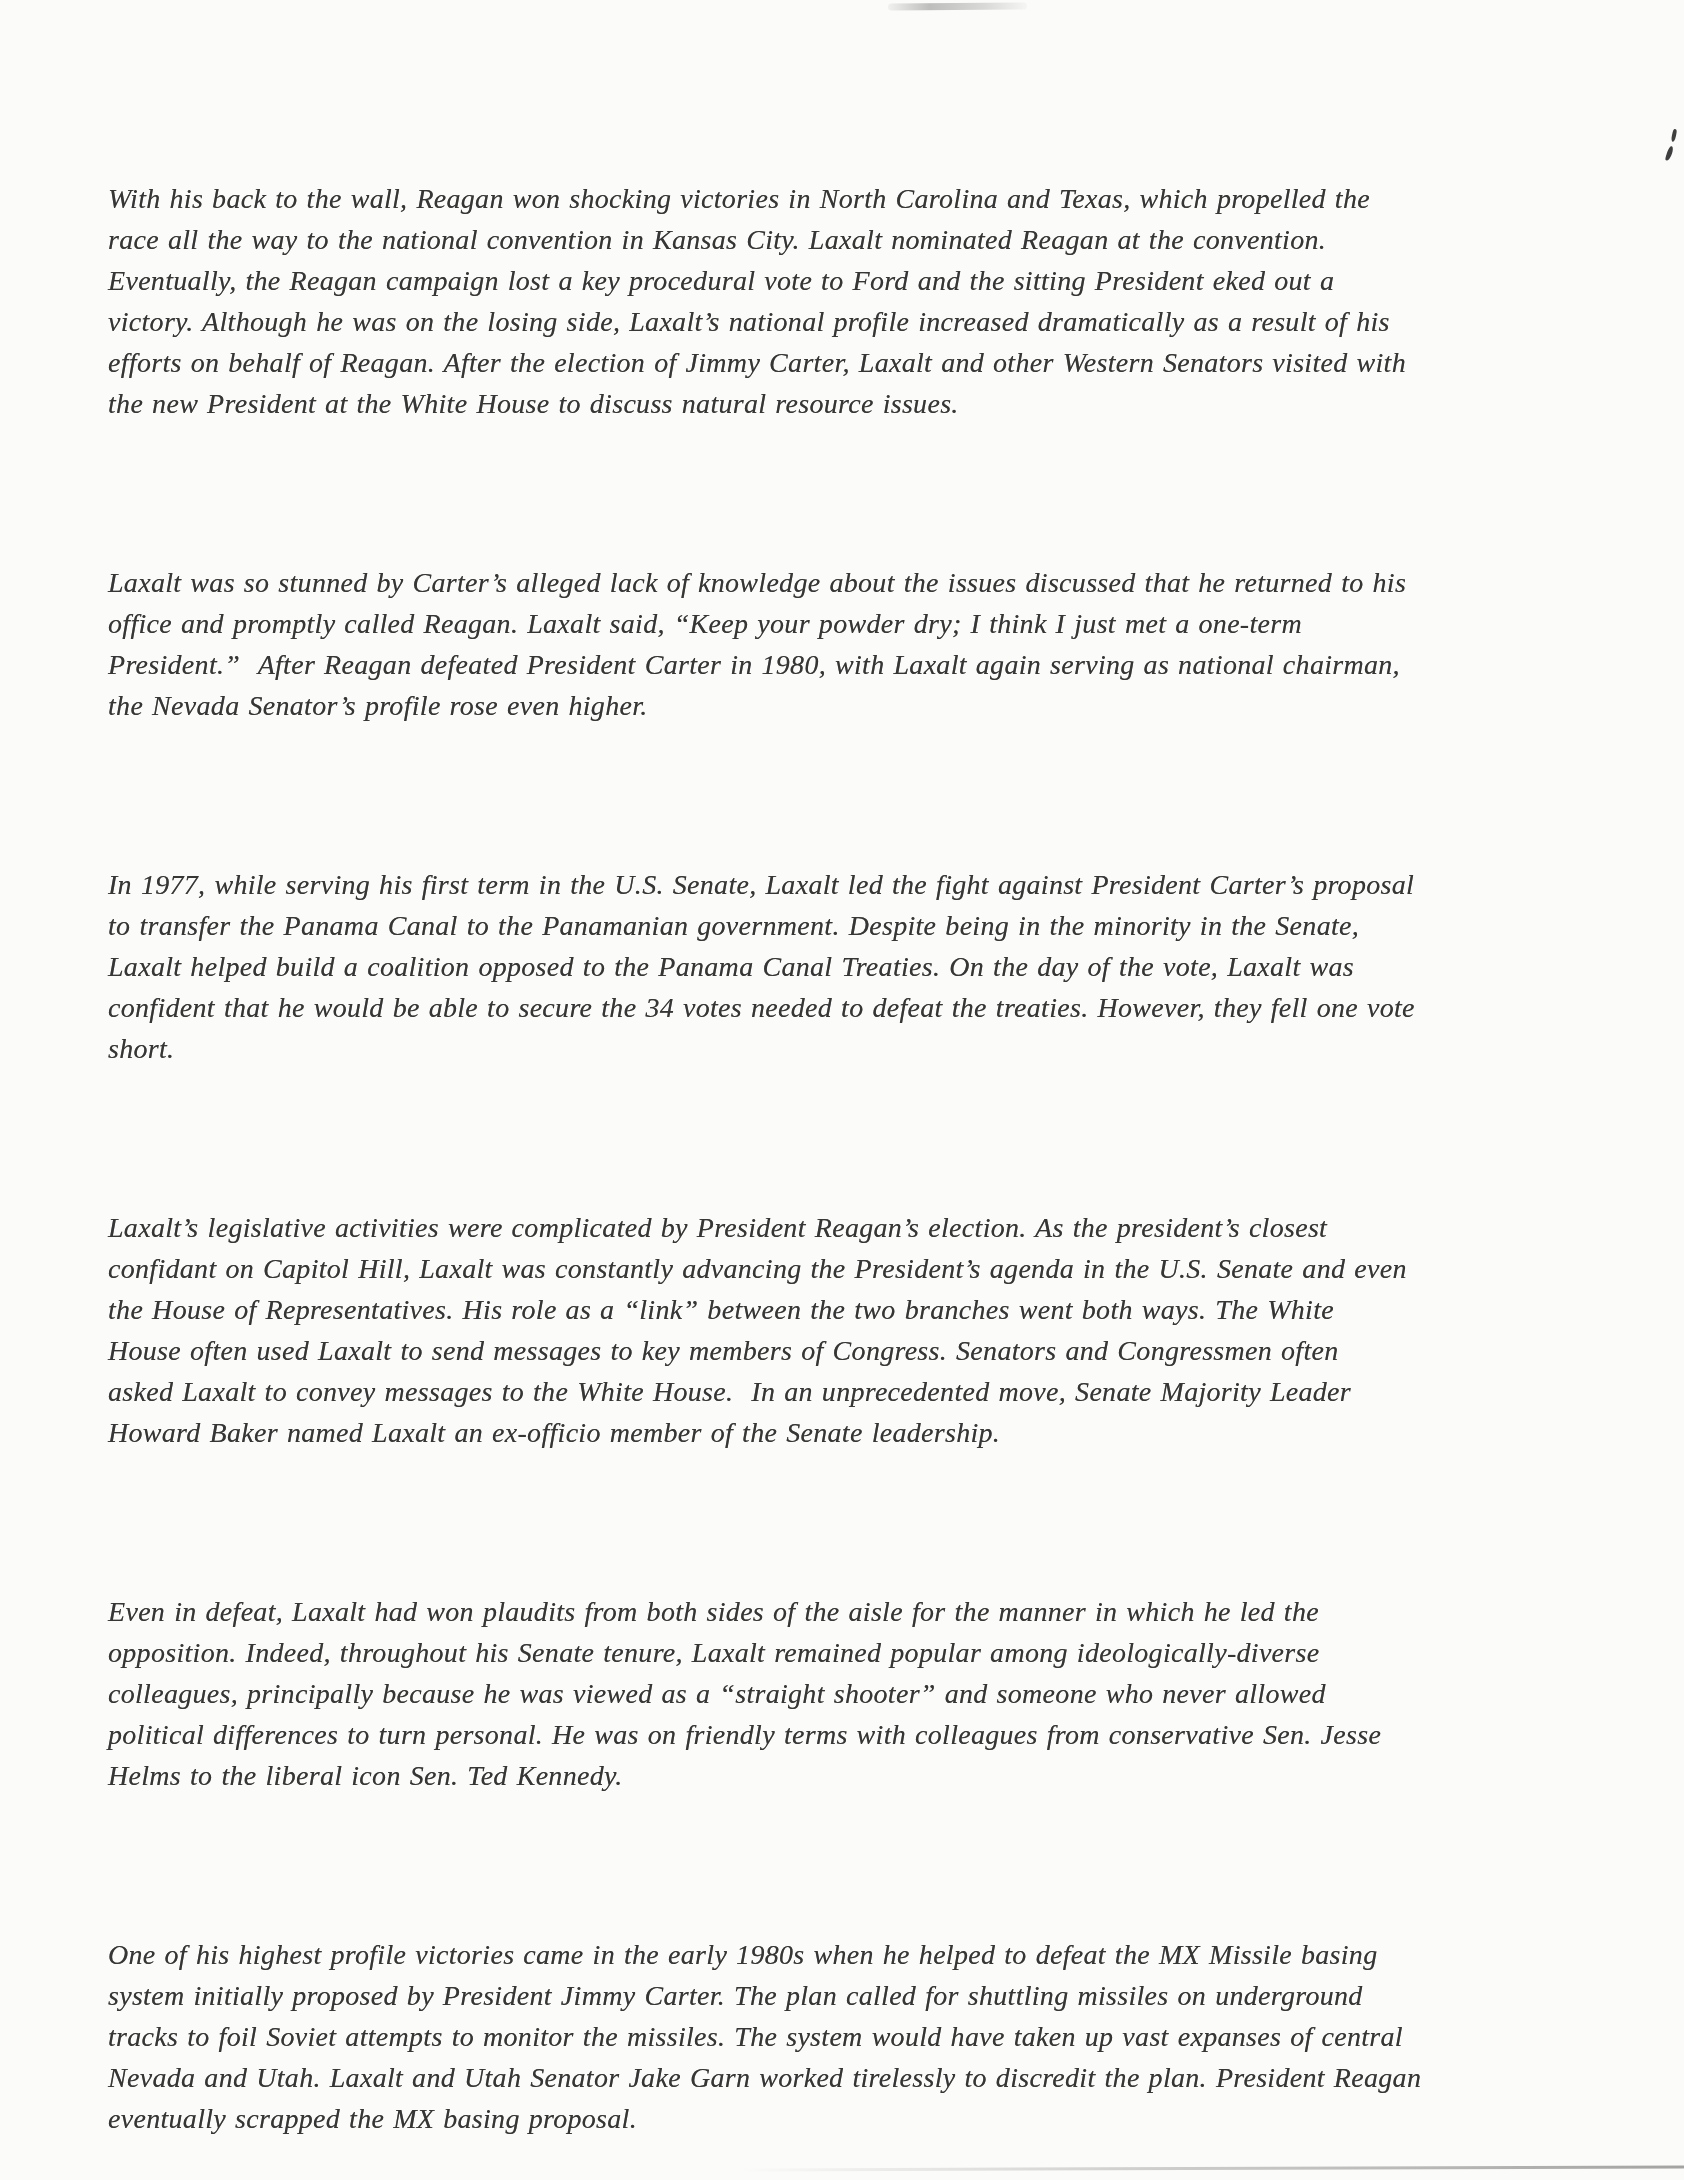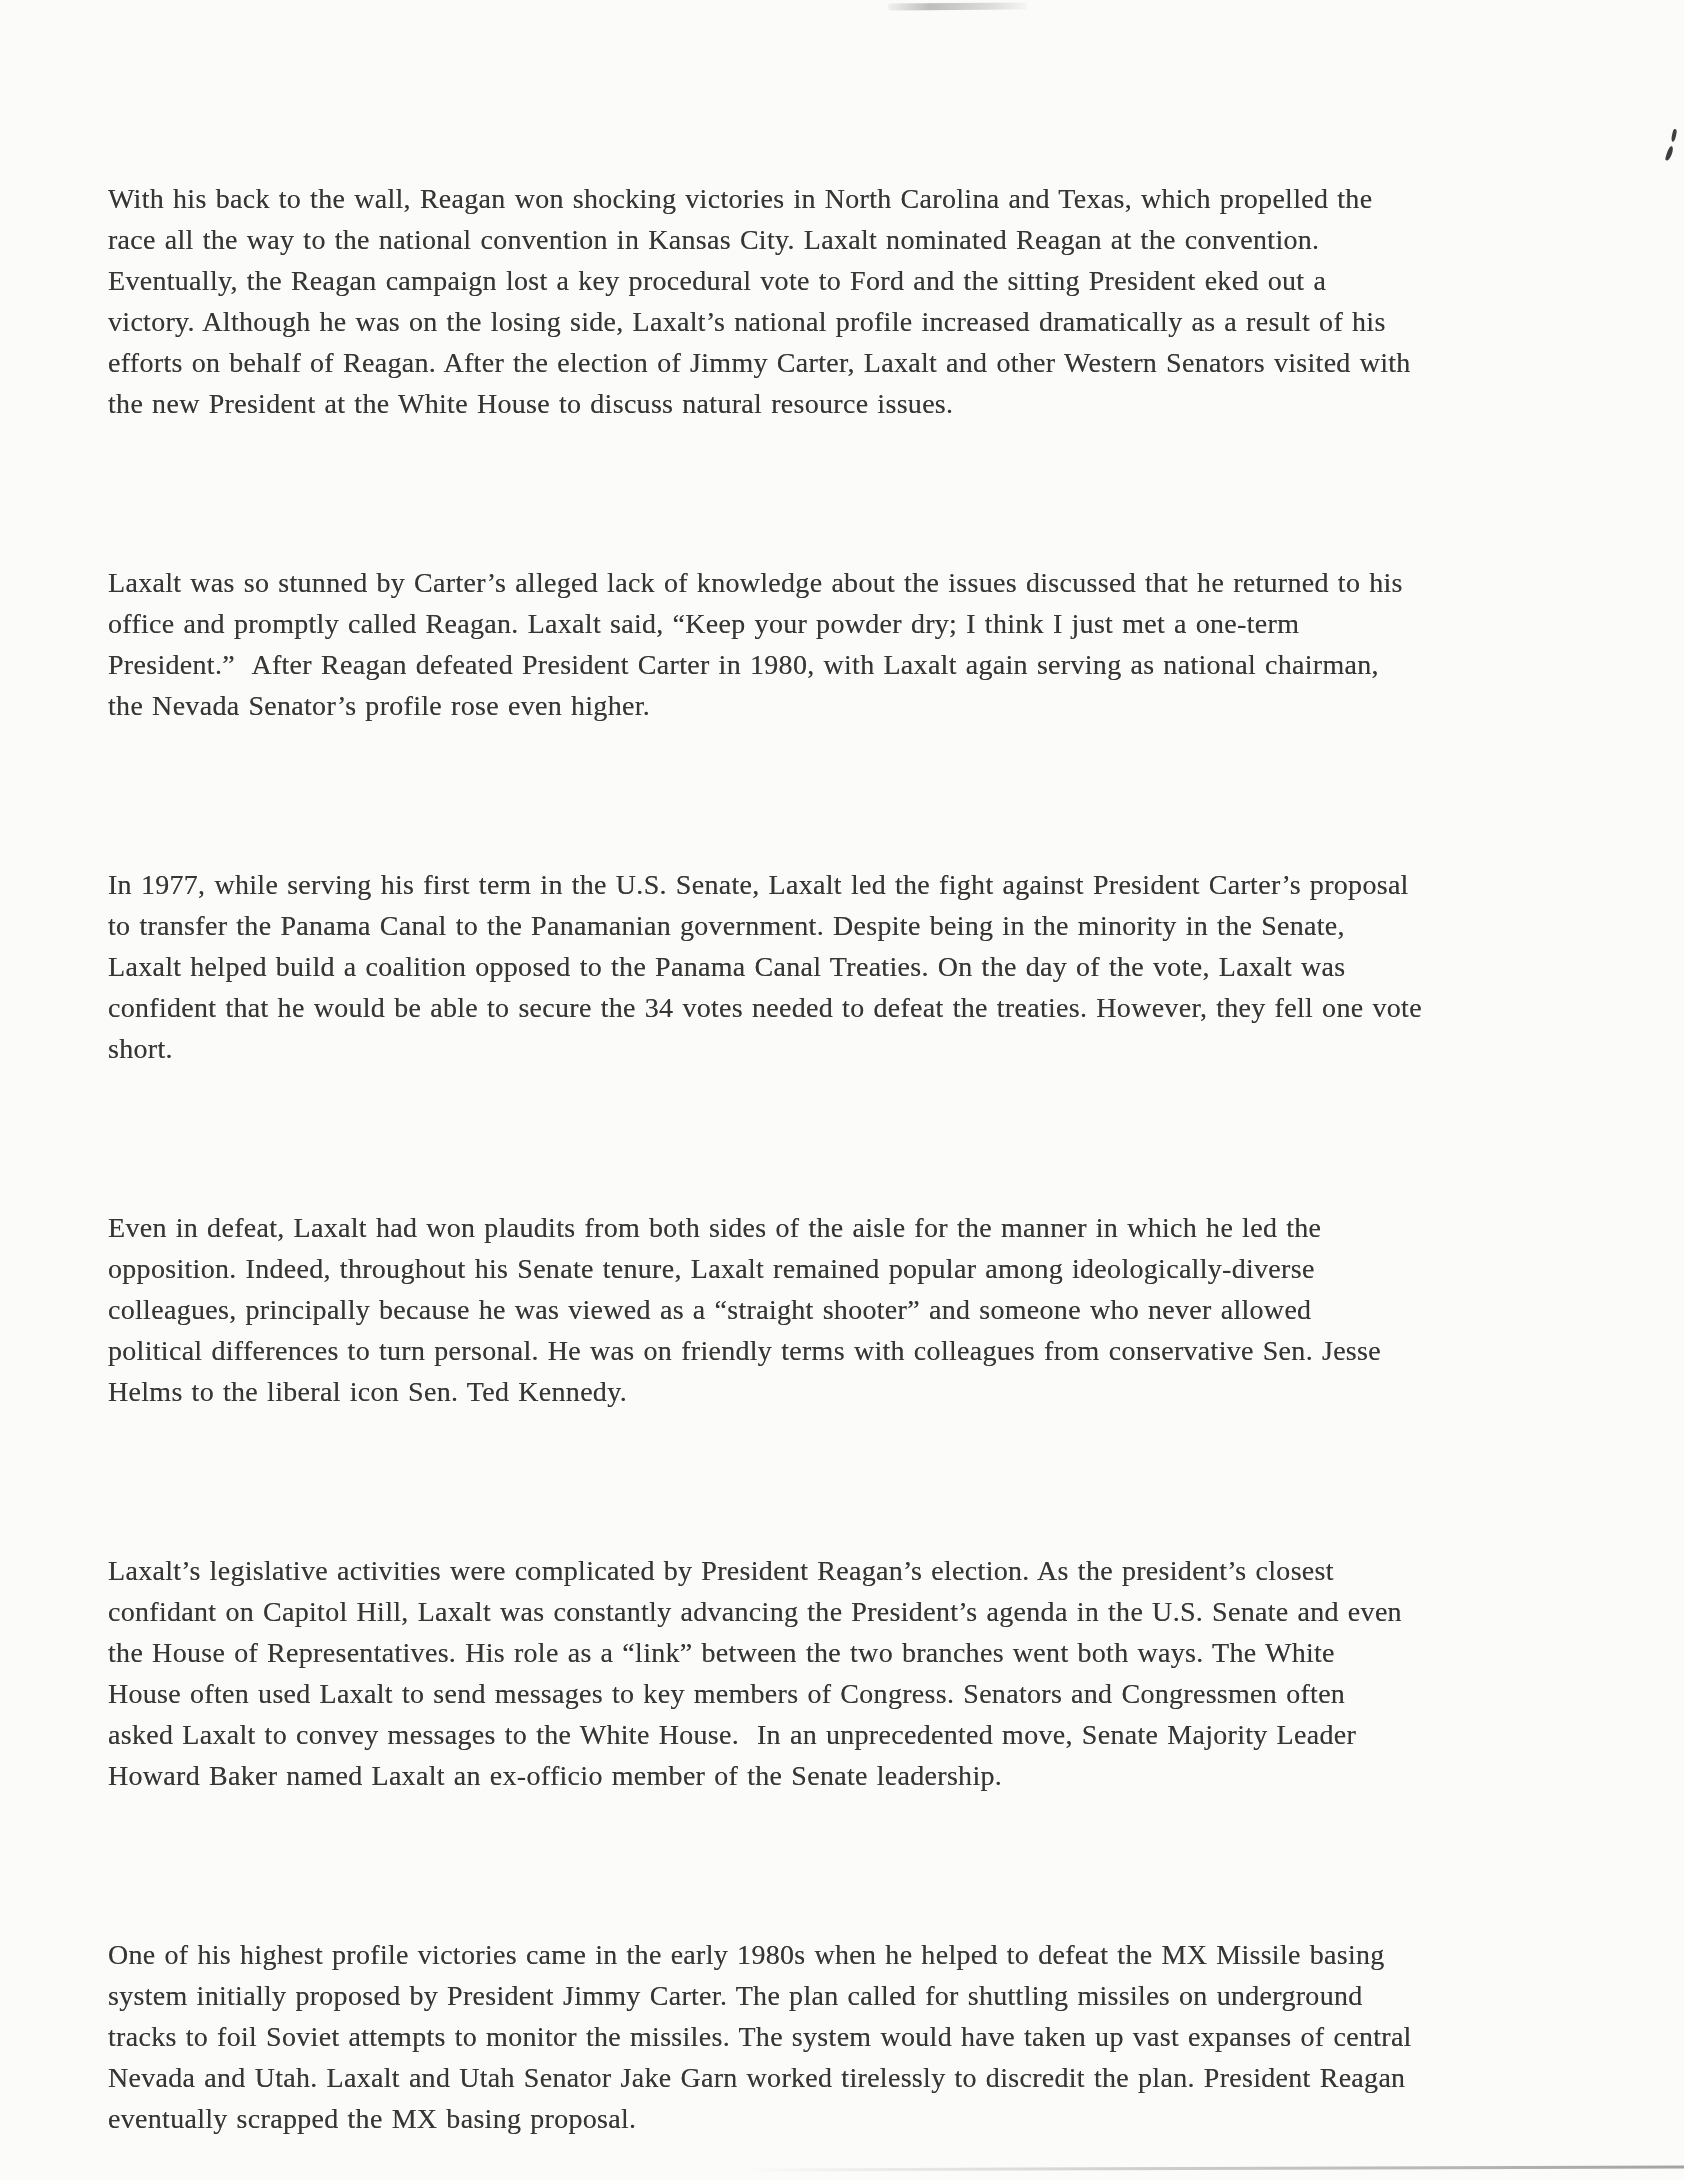--- a/index.html
+++ b/index.html
@@ -10,20 +10,21 @@
     width: 1685px;
     height: 2181px;
     background: #fbfbf9;
     overflow: hidden;
     position: relative;
     font-family: "Liberation Serif", serif;
   }
   .page {
     position: absolute;
     inset: 0;
+    font-style: italic;
   }
   .doc-text {
     position: absolute;
     left: 108px;
     top: 96px;
     width: 1533px;
     font-family: "Liberation Serif", "DejaVu Serif", serif;
     font-size: 28px;
     line-height: 41px;
     color: #363636;
@@ -103,31 +104,31 @@
 the new President at the White House to discuss natural resource issues.</p>
     <p>Laxalt was so stunned by Carter’s alleged lack of knowledge about the issues discussed that he returned to his
 office and promptly called Reagan. Laxalt said, “Keep your powder dry; I think I just met a one-term
 President.”  After Reagan defeated President Carter in 1980, with Laxalt again serving as national chairman,
 the Nevada Senator’s profile rose even higher.</p>
     <p>In 1977, while serving his first term in the U.S. Senate, Laxalt led the fight against President Carter’s proposal
 to transfer the Panama Canal to the Panamanian government. Despite being in the minority in the Senate,
 Laxalt helped build a coalition opposed to the Panama Canal Treaties. On the day of the vote, Laxalt was
 confident that he would be able to secure the 34 votes needed to defeat the treaties. However, they fell one vote
 short.</p>
-    <p>Even in defeat, Laxalt had won plaudits from both sides of the aisle for the manner in which he led the
-opposition. Indeed, throughout his Senate tenure, Laxalt remained popular among ideologically-diverse
-colleagues, principally because he was viewed as a “straight shooter” and someone who never allowed
-political differences to turn personal. He was on friendly terms with colleagues from conservative Sen. Jesse
-Helms to the liberal icon Sen. Ted Kennedy.</p>
     <p>Laxalt’s legislative activities were complicated by President Reagan’s election. As the president’s closest
 confidant on Capitol Hill, Laxalt was constantly advancing the President’s agenda in the U.S. Senate and even
 the House of Representatives. His role as a “link” between the two branches went both ways. The White
 House often used Laxalt to send messages to key members of Congress. Senators and Congressmen often
 asked Laxalt to convey messages to the White House.  In an unprecedented move, Senate Majority Leader
 Howard Baker named Laxalt an ex-officio member of the Senate leadership.</p>
+    <p>Even in defeat, Laxalt had won plaudits from both sides of the aisle for the manner in which he led the
+opposition. Indeed, throughout his Senate tenure, Laxalt remained popular among ideologically-diverse
+colleagues, principally because he was viewed as a “straight shooter” and someone who never allowed
+political differences to turn personal. He was on friendly terms with colleagues from conservative Sen. Jesse
+Helms to the liberal icon Sen. Ted Kennedy.</p>
     <p>One of his highest profile victories came in the early 1980s when he helped to defeat the MX Missile basing
 system initially proposed by President Jimmy Carter. The plan called for shuttling missiles on underground
 tracks to foil Soviet attempts to monitor the missiles. The system would have taken up vast expanses of central
 Nevada and Utah. Laxalt and Utah Senator Jake Garn worked tirelessly to discredit the plan. President Reagan
 eventually scrapped the MX basing proposal.</p>
     
     
   </article>
 
 </main>

